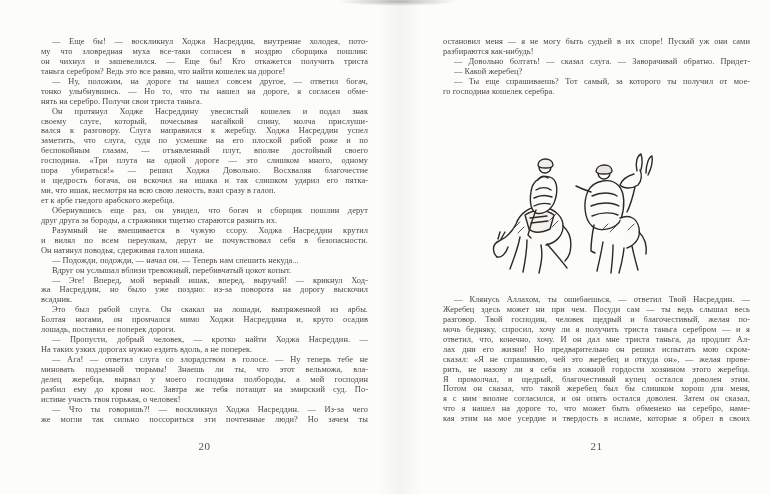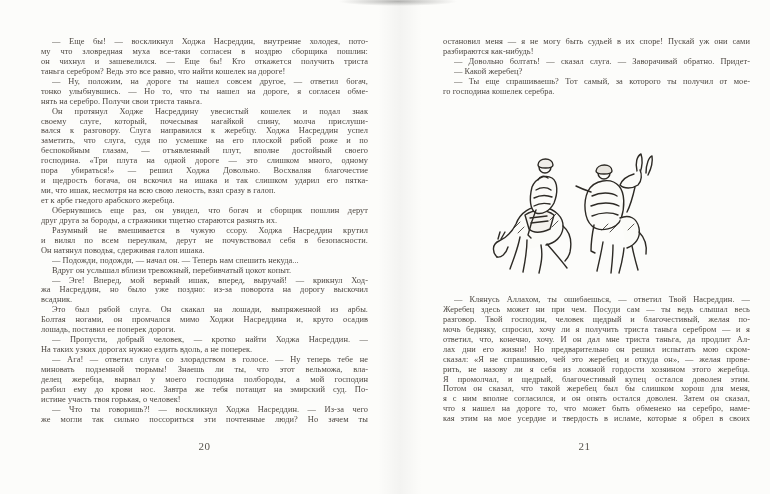--- a/index.html
+++ b/index.html
@@ -25,21 +25,21 @@
     height:9.95px;line-height:9.95px;overflow:hidden;
     text-align:justify;text-align-last:justify;white-space:normal;
   }
   .line.ind{text-indent:11px;}
   .line.end{text-align-last:left;}
   .pagenum{
     position:absolute;top:441px;height:10px;line-height:10px;
     text-align:center;font-size:11px;color:#57524b;letter-spacing:0.6px;
   }
   .pagenum.pn-left{left:41px;width:327px;}
-  .pagenum.pn-right{left:431px;width:307px;font-family:Liberation Serif, serif;}
+  .pagenum.pn-right{left:443px;width:307px;font-family:Liberation Serif, serif;}
   .figure{position:absolute;left:484px;top:130px;width:184px;height:150px;}
   .figure svg{display:block;width:184px;height:150px;}
 </style>
 </head>
 <body>
 
 <div class="spread">
   <div class="gutter"></div>
   <div class="top-smudge"></div>
 

